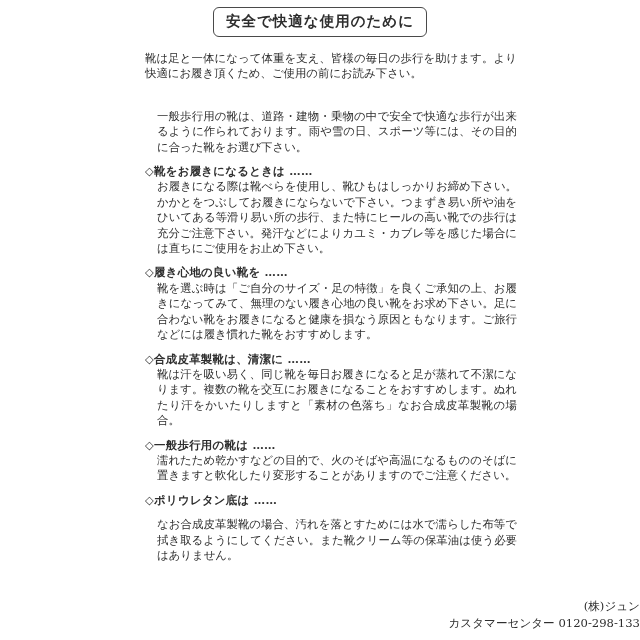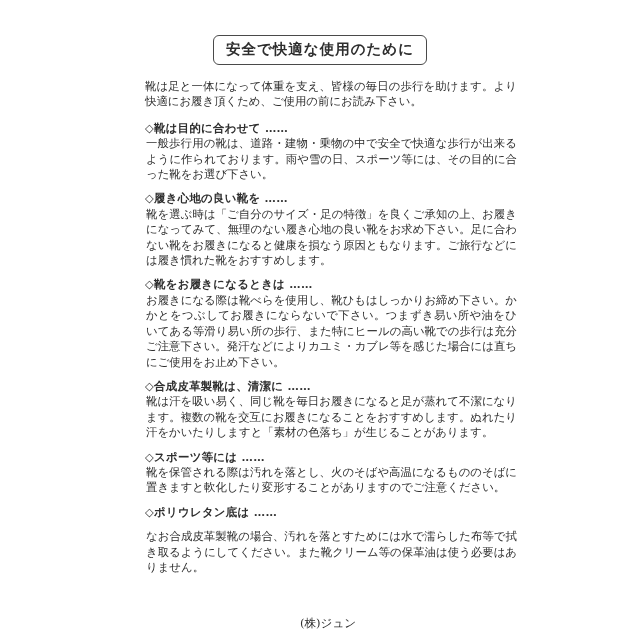--- a/index.html
+++ b/index.html
@@ -18,92 +18,91 @@
     padding-top: 7px;
   }
   .title-box {
     display: inline-block;
     border: 1.5px solid #4a4a4a;
     border-radius: 6px;
     padding: 4px 12px 5px 12px;
     font-size: 14.5px;
     font-weight: 600;
     letter-spacing: 1px;
-    margin-top: 28px;
   }
   .content {
     margin: 14px 0 0 145px;
     width: 372px;
     font-size: 11.4px;
     line-height: 15.4px;
     text-align: justify;
   }
-  .intro { margin-bottom: 11px; }
+  .intro { margin-bottom: 27px; }
   .section { margin-top: 9px; }
   .heading {
     font-weight: 600;
     letter-spacing: 0.3px;
   }
   .heading .bullet { margin-right: 0px; }
-  .section .body { margin-left: 1px; }
+  .section .body { margin-left: 12px; }
   .footer {
     position: absolute;
     left: 16px;
     right: 0;
     bottom: 9px;
-    text-align: center;
+    text-align: right;
     font-size: 11.6px;
     line-height: 16.5px;
   }
 </style>
 </head>
 <body>
 
 <div class="page">
 
   <div class="title-wrap">
     <div class="title-box">安全で快適な使用のために</div>
   </div>
 
   <div class="content">
 
     <p class="intro">靴は足と一体になって体重を支え、皆様の毎日の歩行を助けます。より快適にお履き頂くため、ご使用の前にお読み下さい。</p>
 
     <div class="section">
-      <div class="heading"><span class="bullet">◇</span><span>靴は目的に合わせて ……</span></div>
       <p class="body">一般歩行用の靴は、道路・建物・乗物の中で安全で快適な歩行が出来るように作られております。雨や雪の日、スポーツ等には、その目的に合った靴をお選び下さい。</p>
+    </div>
+
+    <div class="section">
+      <div class="heading"><span class="bullet">◇</span><span>靴をお履きになるときは ……</span></div>
+      <p class="body">お履きになる際は靴べらを使用し、靴ひもはしっかりお締め下さい。かかとをつぶしてお履きにならないで下さい。つまずき易い所や油をひいてある等滑り易い所の歩行、また特にヒールの高い靴での歩行は充分ご注意下さい。発汗などによりカユミ・カブレ等を感じた場合には直ちにご使用をお止め下さい。</p>
     </div>
 
     <div class="section">
       <div class="heading"><span class="bullet">◇</span><span>履き心地の良い靴を ……</span></div>
       <p class="body">靴を選ぶ時は「ご自分のサイズ・足の特徴」を良くご承知の上、お履きになってみて、無理のない履き心地の良い靴をお求め下さい。足に合わない靴をお履きになると健康を損なう原因ともなります。ご旅行などには履き慣れた靴をおすすめします。</p>
     </div>
 
     <div class="section">
-      <div class="heading"><span class="bullet">◇</span><span>靴をお履きになるときは ……</span></div>
-      <p class="body">お履きになる際は靴べらを使用し、靴ひもはしっかりお締め下さい。かかとをつぶしてお履きにならないで下さい。つまずき易い所や油をひいてある等滑り易い所の歩行、また特にヒールの高い靴での歩行は充分ご注意下さい。発汗などによりカユミ・カブレ等を感じた場合には直ちにご使用をお止め下さい。</p>
+      <div class="heading"><span class="bullet">◇</span><span>合成皮革製靴は、清潔に ……</span></div>
+      <p class="body">靴は汗を吸い易く、同じ靴を毎日お履きになると足が蒸れて不潔になります。複数の靴を交互にお履きになることをおすすめします。ぬれたり汗をかいたりしますと「素材の色落ち」なお合成皮革製靴の場合。</p>
     </div>
 
     <div class="section">
-      <div class="heading"><span class="bullet">◇</span><span>合成皮革製靴は、清潔に ……</span></div>
-      <p class="body">靴は汗を吸い易く、同じ靴を毎日お履きになると足が蒸れて不潔になります。複数の靴を交互にお履きになることをおすすめします。ぬれたり汗をかいたりしますと「素材の色落ち」が生じることがあります。</p>
-    </div>
-
-    <div class="section">
-      <div class="heading"><span class="bullet">◇</span><span>スポーツ等には ……</span></div>
-      <p class="body">靴を保管される際は汚れを落とし、火のそばや高温になるもののそばに置きますと軟化したり変形することがありますのでご注意ください。</p>
+      <div class="heading"><span class="bullet">◇</span><span>一般歩行用の靴は ……</span></div>
+      <p class="body">濡れたため乾かすなどの目的で、火のそばや高温になるもののそばに置きますと軟化したり変形することがありますのでご注意ください。</p>
     </div>
 
     <div class="section">
       <div class="heading"><span class="bullet">◇</span><span>ポリウレタン底は ……</span></div>
     </div>
 
     <div class="section">
       <p class="body">なお合成皮革製靴の場合、汚れを落とすためには水で濡らした布等で拭き取るようにしてください。また靴クリーム等の保革油は使う必要はありません。</p>
     </div>
 
   </div>
 
   <div class="footer">
     <div>(株)ジュン</div>
+    <div>カスタマーセンター 0120-298-133</div>
   </div>
 
 </div>
 
 </body></html>

